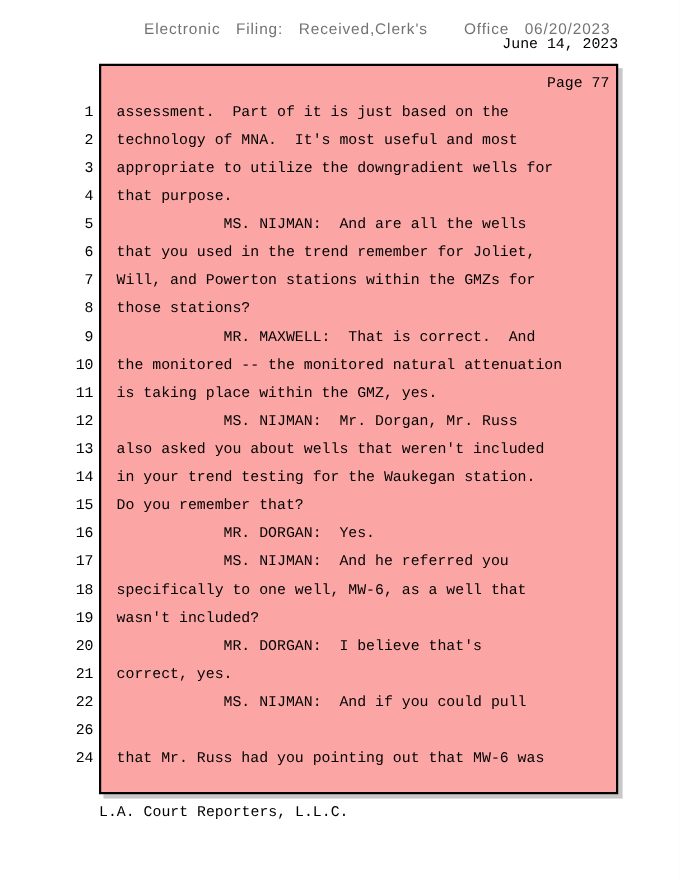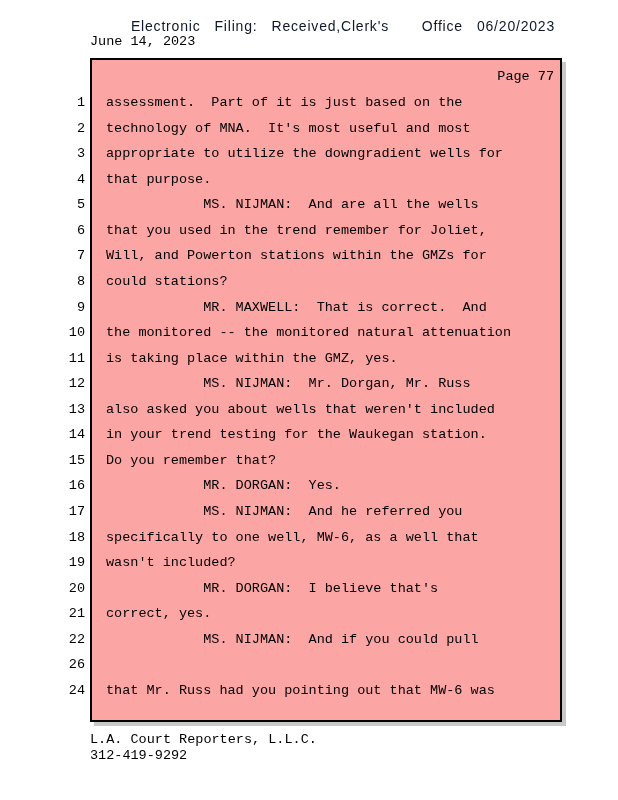--- a/index.html
+++ b/index.html
@@ -23,28 +23,28 @@
   .stamp-line {
     position: absolute;
     top: 18px;
     left: 68px;
     right: 0;
     text-align: center;
     font-family: "Liberation Sans", sans-serif;
     font-size: 14px;
     letter-spacing: 0.8px;
     white-space: pre;
-    color: #0f172a;
+    color: #737373;
   }
   .date-line {
     position: absolute;
     top: 34px;
     left: 90px;
     width: 472px;
-    text-align: left;
+    text-align: right;
     white-space: pre;
   }
   
   .page-box {
     position: absolute;
     left: 90px;
     top: 58px;
     width: 472px;
     height: 664px;
     box-sizing: border-box;
@@ -125,21 +125,21 @@
     <div class="t-row">
     <div class="t-num">6</div>
     <div class="t-text">that you used in the trend remember for Joliet,</div>
   </div>
     <div class="t-row">
     <div class="t-num">7</div>
     <div class="t-text">Will, and Powerton stations within the GMZs for</div>
   </div>
     <div class="t-row">
     <div class="t-num">8</div>
-    <div class="t-text">could stations?</div>
+    <div class="t-text">those stations?</div>
   </div>
     <div class="t-row">
     <div class="t-num">9</div>
     <div class="t-text">            MR. MAXWELL:  That is correct.  And</div>
   </div>
     <div class="t-row">
     <div class="t-num">10</div>
     <div class="t-text">the monitored -- the monitored natural attenuation</div>
   </div>
     <div class="t-row">
@@ -194,14 +194,13 @@
     <div class="t-num">26</div>
   </div>
     <div class="t-row">
     <div class="t-num">24</div>
     <div class="t-text">that Mr. Russ had you pointing out that MW-6 was</div>
   </div>
   </div>
 
 <div class="footer mono">
   <div>L.A. Court Reporters, L.L.C.</div>
-  <div>312-419-9292</div>
 </div>
 
 </body></html>

